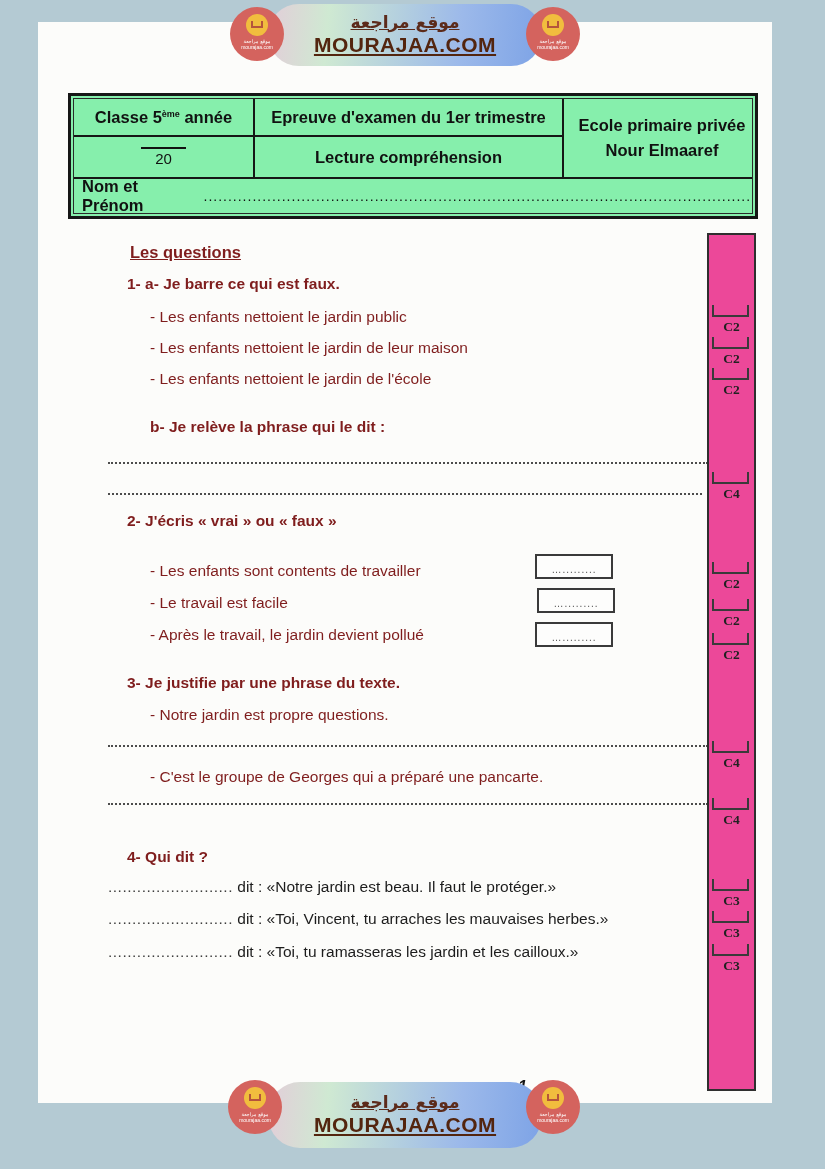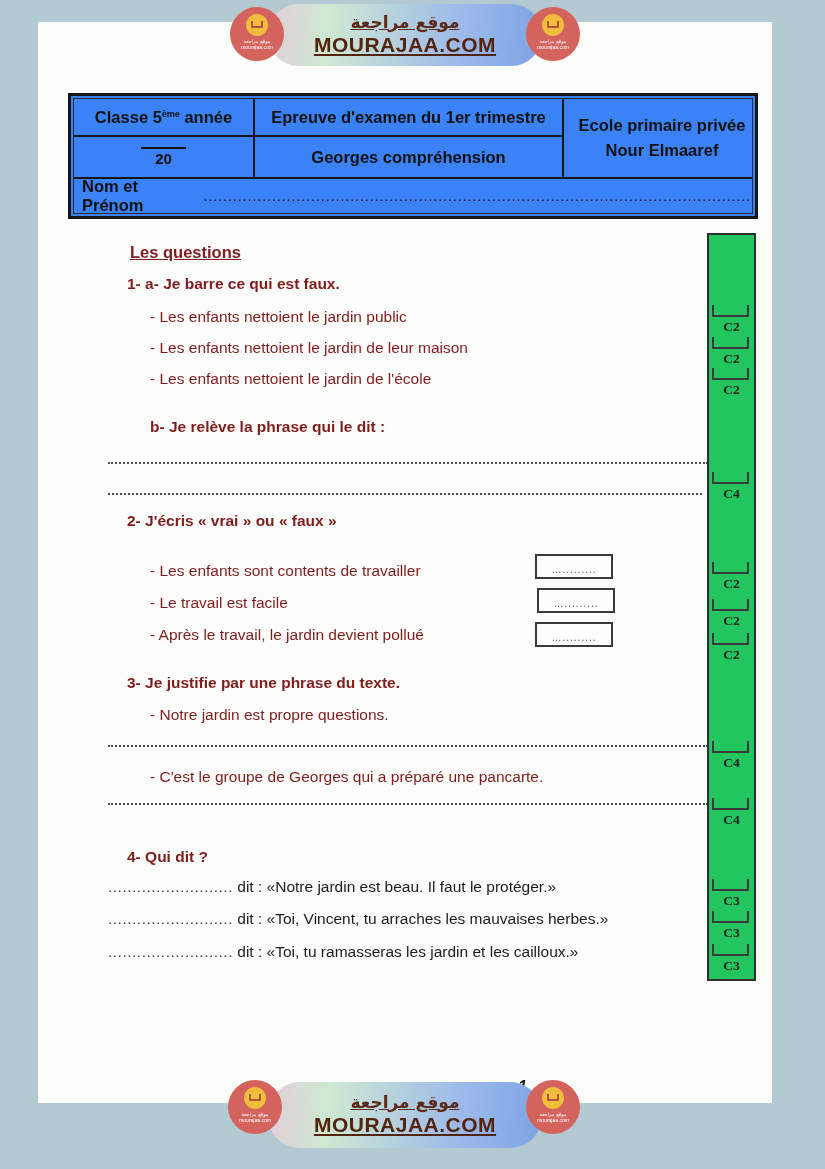--- a/index.html
+++ b/index.html
@@ -21,44 +21,44 @@
            display:flex; flex-direction:column; align-items:center; }
   .badge .yc { width:22px; height:22px; border-radius:50%; background:#f1bd3e; margin-top:7px; position:relative; }
   .badge .yc .glyph { position:absolute; left:5px; top:7px; width:12px; height:7px;
            border-left:2px solid #b5543c; border-right:2px solid #b5543c; border-bottom:2px solid #b5543c; }
   .badge .t1 { font-family:"DejaVu Sans",sans-serif; font-size:5px; color:#fff; margin-top:3px; line-height:1.1; }
   .badge .t2 { font-size:5px; color:#fff; line-height:1.1; }
 
   .pagenum { position:absolute; left:518px; top:1078px; font-size:16px; font-weight:bold; font-style:italic; color:#151515; z-index:1; }
 
   
-  .htable { position:absolute; left:68px; top:93px; width:690px; border:3px solid #161616; background:#3b82f6; padding:2px; }
+  .htable { position:absolute; left:68px; top:93px; width:690px; border:3px solid #161616; background:#86efac; padding:2px; }
   .htable-inner { border:1px solid #2a2a2a; display:grid; grid-template-columns:181px 1fr 188px; grid-template-rows:38px 42px 34px; }
   .hcell { border-right:2px solid #161616; border-bottom:2px solid #161616; display:flex; align-items:center; justify-content:center;
            font-weight:bold; font-size:16.5px; color:#111; }
   .hcell.school { border-right:none; grid-column:3; grid-row:1 / span 2; flex-direction:column; line-height:1.5; border-bottom:2px solid #161616;padding-left:8px; }
   .hcell.name-row { grid-column:1 / span 3; border-right:none; border-bottom:none; justify-content:flex-start; padding-left:8px; font-size:16.5px; }
   sup.sm { font-size:9px; }
-  .score { display:inline-block; border-top:2px solid #111; padding:1px 14px 0 14px; font-size:15px; font-weight:bold; }
+  .score { display:inline-block; border-top:2px solid #111; padding:1px 14px 0 14px; font-size:15px; font-weight:normal; }
   .name-dots { font-weight:normal; font-size:14px; letter-spacing:1px; overflow:hidden; white-space:nowrap; max-width:560px; display:inline-block; }
 
   
   .txt { position:absolute; color:#7f1d1d; font-size:15.5px; white-space:nowrap; }
   .bold { font-weight:bold; }
   .uline { text-decoration:underline; }
   .ansline { position:absolute; height:16px; border-bottom:2.5px dotted #4c4c4c; }
 
   .vfbox { position:absolute; width:78px; height:25px; border:2px solid #3a3a3a; background:#fdfdfc;
            display:flex; align-items:flex-end; justify-content:center; font-size:10px; color:#555; letter-spacing:1px; padding-bottom:2px; }
 
   .q4row { position:absolute; left:108px; font-size:15.5px; color:#1c1c1c; white-space:nowrap; }
   .q4row .dots { color:#3d3d3d; letter-spacing:.5px; }
 
   
-  .gcol { position:absolute; left:707px; top:233px; width:49px; height:748px; border:2px solid #2f2f2f; background:#22c55e; }
+  .gcol { position:absolute; left:707px; top:233px; width:49px; height:858px; border:2px solid #2f2f2f; background:#ec4899; }
   .mark { position:absolute; left:0; width:100%; }
   .mark .bracket { position:absolute; left:3px; right:5px; top:0; height:12px;
                    border-left:2px solid #3a3a3a; border-right:2px solid #3a3a3a; border-bottom:2px solid #3a3a3a; }
   .mark .mlabel { position:absolute; top:14px; width:100%; text-align:center;
                   font-family:"Liberation Serif","DejaVu Serif",serif; font-weight:bold; font-size:13.5px; color:#222; }
 </style>
 </head>
 <body>
 
 <div id="canvas">
@@ -90,21 +90,21 @@
         <span><span>Classe 5</span><sup class="sm">ème</sup><span> année</span></span>
       </div>
       <div class="hcell">Epreuve d'examen du 1er trimestre</div>
       <div class="hcell school">
         <span>Ecole primaire privée</span>
         <span>Nour Elmaaref</span>
       </div>
       <div class="hcell">
         <span class="score">20</span>
       </div>
-      <div class="hcell">Georges compréhension</div>
+      <div class="hcell">Lecture compréhension</div>
       <div class="hcell name-row">
         <span>Nom et Prénom</span>&nbsp;
         <span class="name-dots">.....................................................................................................................</span>
       </div>
     </div>
   </div>
 
   <div class="txt bold uline" style="left:130px; top:243px; font-size:16.5px;">Les questions</div>
 
   <div class="txt bold" style="left:127px; top:275px;">1- a- Je barre ce qui est faux.</div>

